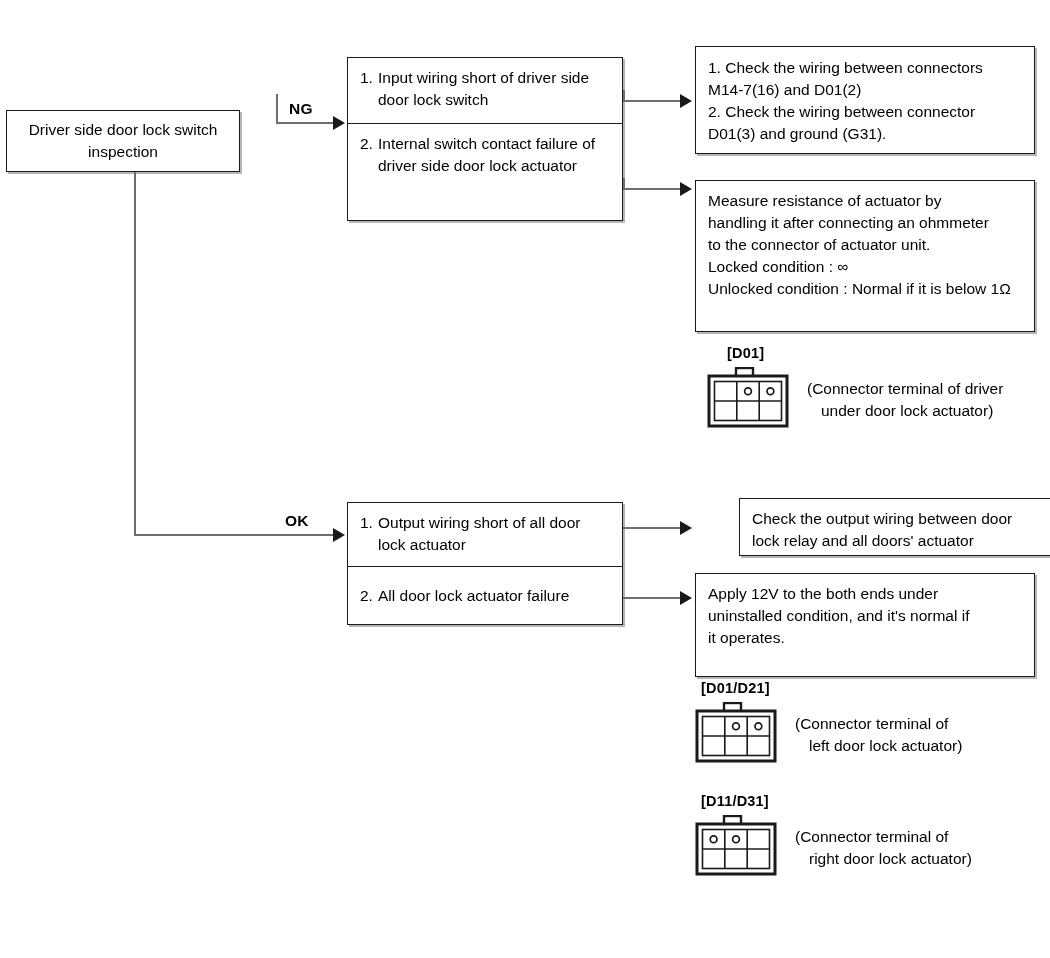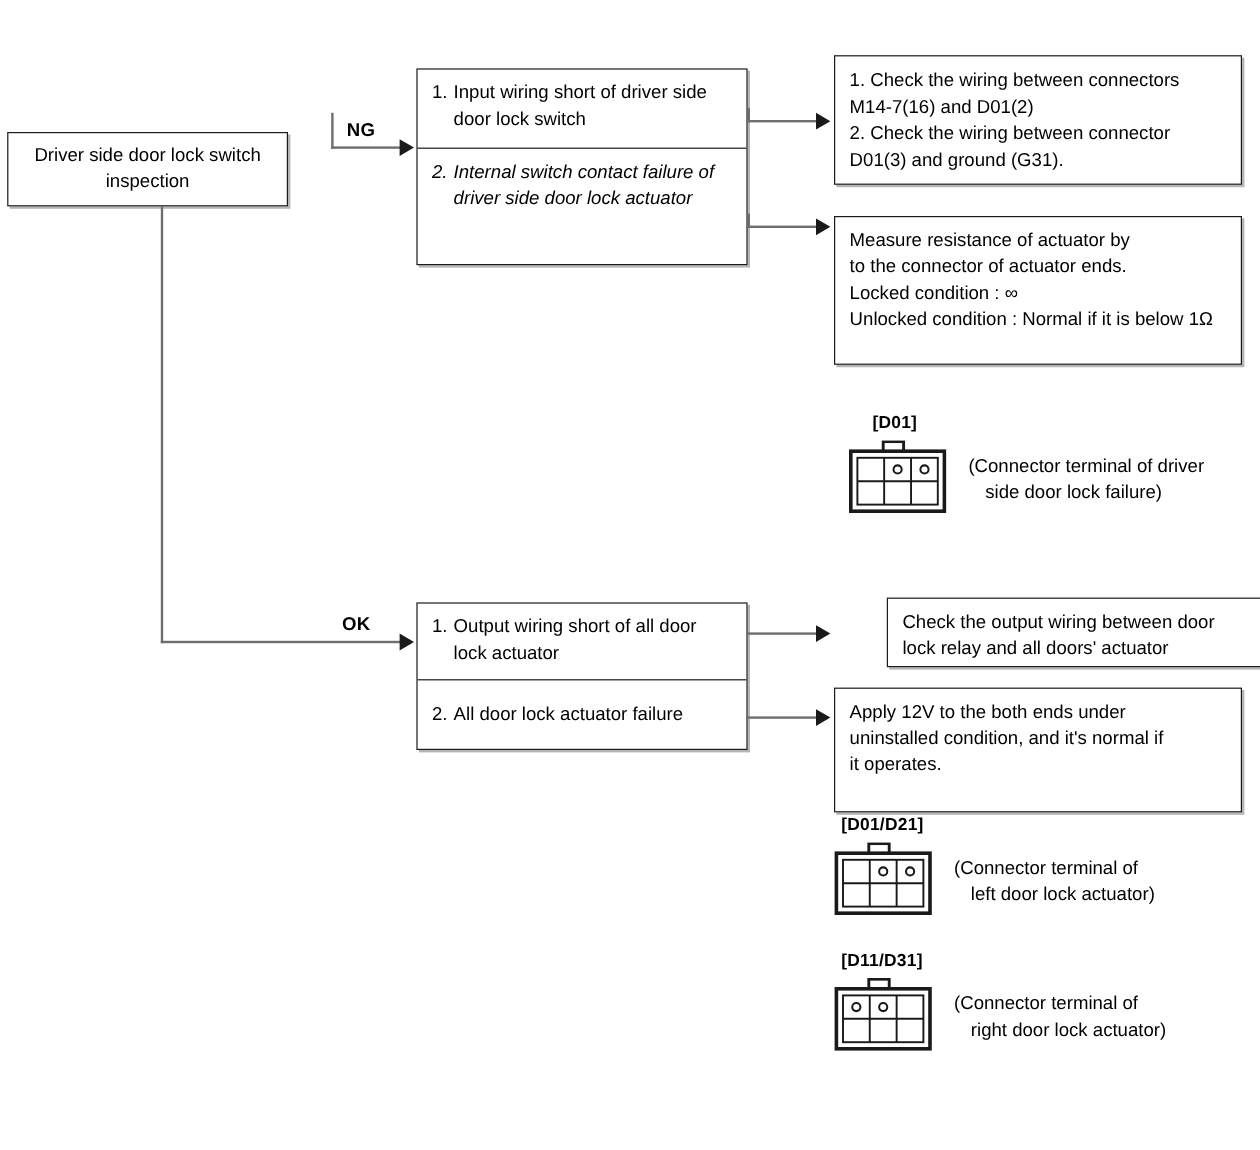--- a/index.html
+++ b/index.html
@@ -42,30 +42,30 @@
   #start-box .cell{
     padding:0 10px;
     height:100%;
     display:flex;align-items:center;justify-content:center;
     text-align:center;
   }
 
   
   #mid-box-ng{left:347px;top:57px;width:276px;height:164px;}
   #mid-box-ng .cell.c0{height:65px;}
-  #mid-box-ng .cell.c1{height:98px;font-style:italic;}
+  #mid-box-ng .cell.c1{height:98px;}
 
   #mid-box-ok{left:347px;top:502px;width:276px;height:123px;}
   #mid-box-ok .cell.c0{height:63px;}
   #mid-box-ok .cell.c1{height:59px;display:flex;align-items:center;}
 
   
   #right-box-1{left:695px;top:46px;width:340px;height:108px;}
   #right-box-1 .cell{padding:10px 10px 25px 12px;}
-  #right-box-2{left:695px;top:180px;width:340px;height:124px;}
+  #right-box-2{left:695px;top:180px;width:340px;height:152px;}
   #right-box-3{left:695px;top:498px;width:340px;height:58px;margin-left:44px;}
   #right-box-4{left:695px;top:573px;width:340px;height:104px;}
   .plain .cell{padding:9px 8px 9px 12px;}
   .plain .cell .line{display:block;white-space:nowrap;}
 
   
   .ln{position:absolute;background:#6e6e6e;}
   .ln.h{height:2px;}
   .ln.v{width:2px;}
   .arrow{
@@ -144,21 +144,22 @@
       <span class="line">1. Check the wiring between connectors</span>
       <span class="line">    M14-7(16) and D01(2)</span>
       <span class="line">2. Check the wiring between connector</span>
       <span class="line">    D01(3) and ground (G31).</span>
     </div>
   </div>
 
   <div class="box plain" id="right-box-2">
     <div class="cell">
       <span class="line">Measure resistance of actuator by</span>
-      <span class="line">to the connector of actuator ends.</span>
+      <span class="line">handling it after connecting an ohmmeter</span>
+      <span class="line">to the connector of actuator unit.</span>
       <span class="line">Locked condition : ∞</span>
       <span class="line">Unlocked condition : Normal if it is below 1Ω</span>
     </div>
   </div>
 
   <div class="conn-group" style="left:695px;top:345px;width:340px;height:110px;margin-left:12px;">
     <div class="conn-tag" style="left:20px;top:0px;">[D01]</div>
     <div class="conn-draw" style="left:0px;top:22px;">
       <svg width="82" height="62" viewBox="0 0 82 62">
         <rect x="29" y="1" width="17" height="9" fill="none" stroke="#1a1a1a" stroke-width="2.4"></rect>
@@ -166,21 +167,21 @@
         <rect x="7.5" y="14.5" width="67" height="39" fill="#fff" stroke="#1a1a1a" stroke-width="1.6"></rect>
         <line x1="29.8" y1="14.5" x2="29.8" y2="53.5" stroke="#1a1a1a" stroke-width="1.6"></line>
         <line x1="52.2" y1="14.5" x2="52.2" y2="53.5" stroke="#1a1a1a" stroke-width="1.6"></line>
         <line x1="7.5" y1="34" x2="74.5" y2="34" stroke="#1a1a1a" stroke-width="1.6"></line>
         <circle cx="41" cy="24.2" r="3.4" fill="none" stroke="#1a1a1a" stroke-width="1.7"></circle>
         <circle cx="63.4" cy="24.2" r="3.4" fill="none" stroke="#1a1a1a" stroke-width="1.7"></circle>
       </svg>
     </div>
     <div class="conn-caption" style="left:100px;top:33px;">
       <span class="l1">(Connector terminal of driver</span>
-      <span class="l2">side door lock failure)</span>
+      <span class="l2">under door lock actuator)</span>
     </div>
   </div>
 
   <div class="box" id="mid-box-ok">
     <div class="cell c0">
       <span class="num">1.</span><span class="txt">Output wiring short of all door lock actuator</span>
     </div>
     <div class="cell c1">
       <span class="num">2.</span>
         <span class="txt">All door lock actuator failure</span>

